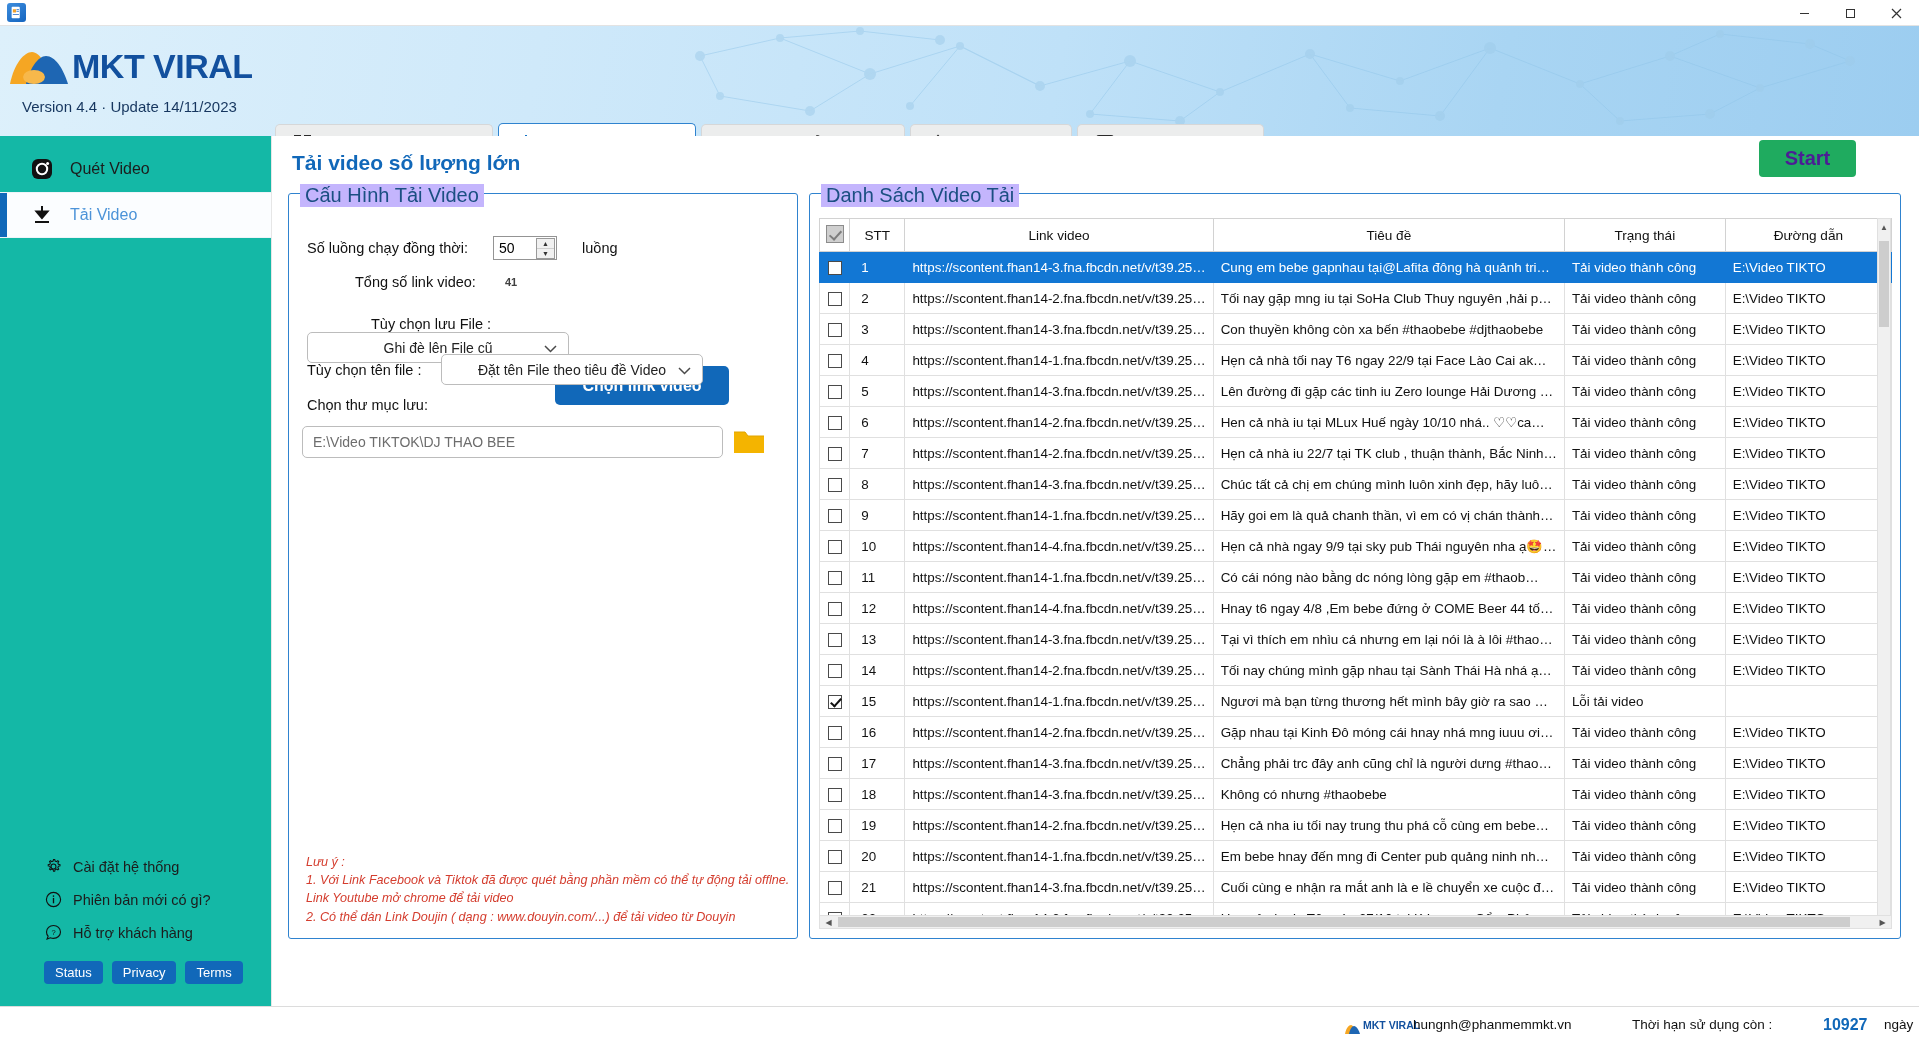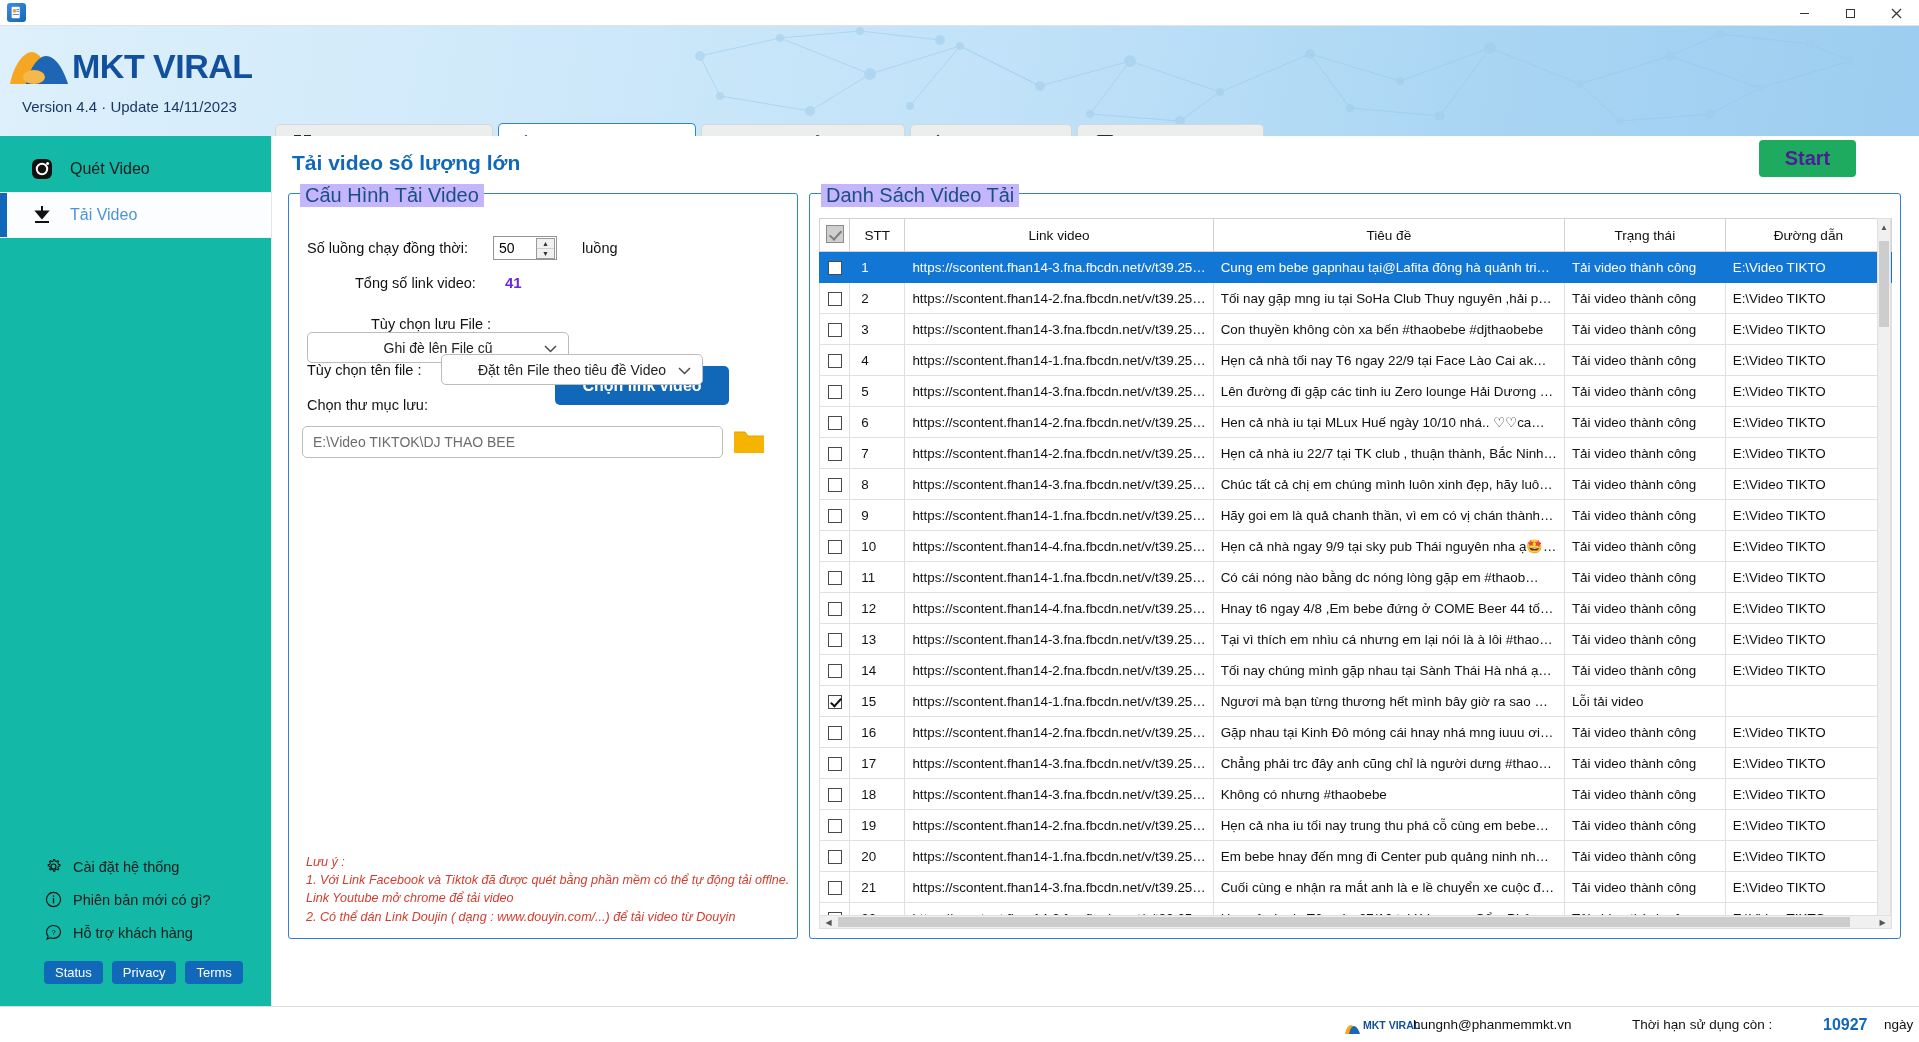--- a/index.html
+++ b/index.html
@@ -109,21 +109,21 @@
   .combo .chev{position:absolute;right:11px;top:50%;transform:translateY(-50%);}
   .pathbox{
     width:421px;height:32px;border:1px solid #bcbcbc;border-radius:5px;background:#fff;
     display:flex;align-items:center;padding-left:10px;font-size:14px;color:#6d6d6d;
   }
   .folder-btn{width:32px;height:28px;margin-left:10px;cursor:pointer;}
   .choose-btn{
     position:absolute;left:266px;top:172px;width:174px;height:39px;background:#1168b9;border-radius:5px;
     color:#fff;font-size:16px;font-weight:bold;display:flex;align-items:center;justify-content:center;cursor:pointer;
   }
-  .total{font-size:15px;font-weight:bold;color:#6d28d9;}
+  .total{font-size:11px;font-weight:bold;color:#404040;}
   .note{
     position:absolute;left:17px;bottom:12px;font-size:12.6px;color:#d43d2e;
     font-style:italic;line-height:1.46;white-space:pre-line;
   }
 
   
   .tablewrap{position:absolute;left:9px;top:24px;width:1073px;height:710px;overflow:hidden;}
   table{border-collapse:collapse;table-layout:fixed;font-size:13.4px;}
   th{
     background:#fff;border:1px solid #d2d2d2;height:33px;font-weight:normal;color:#111;

